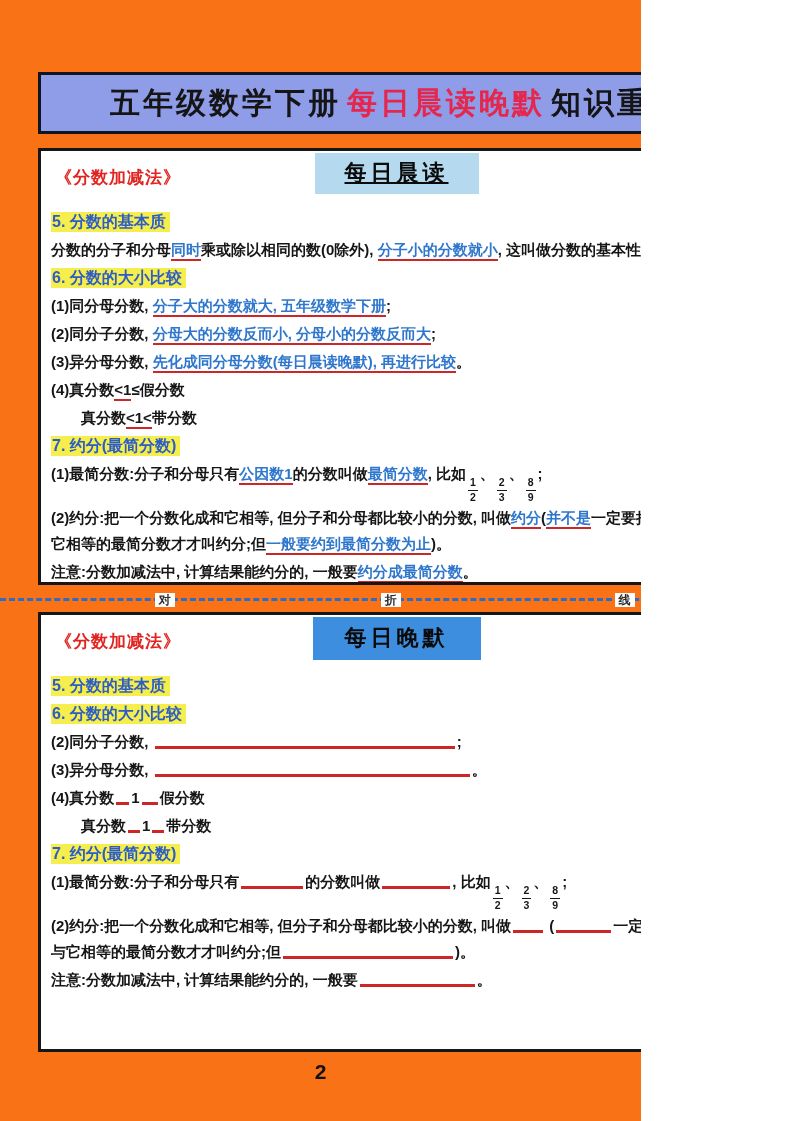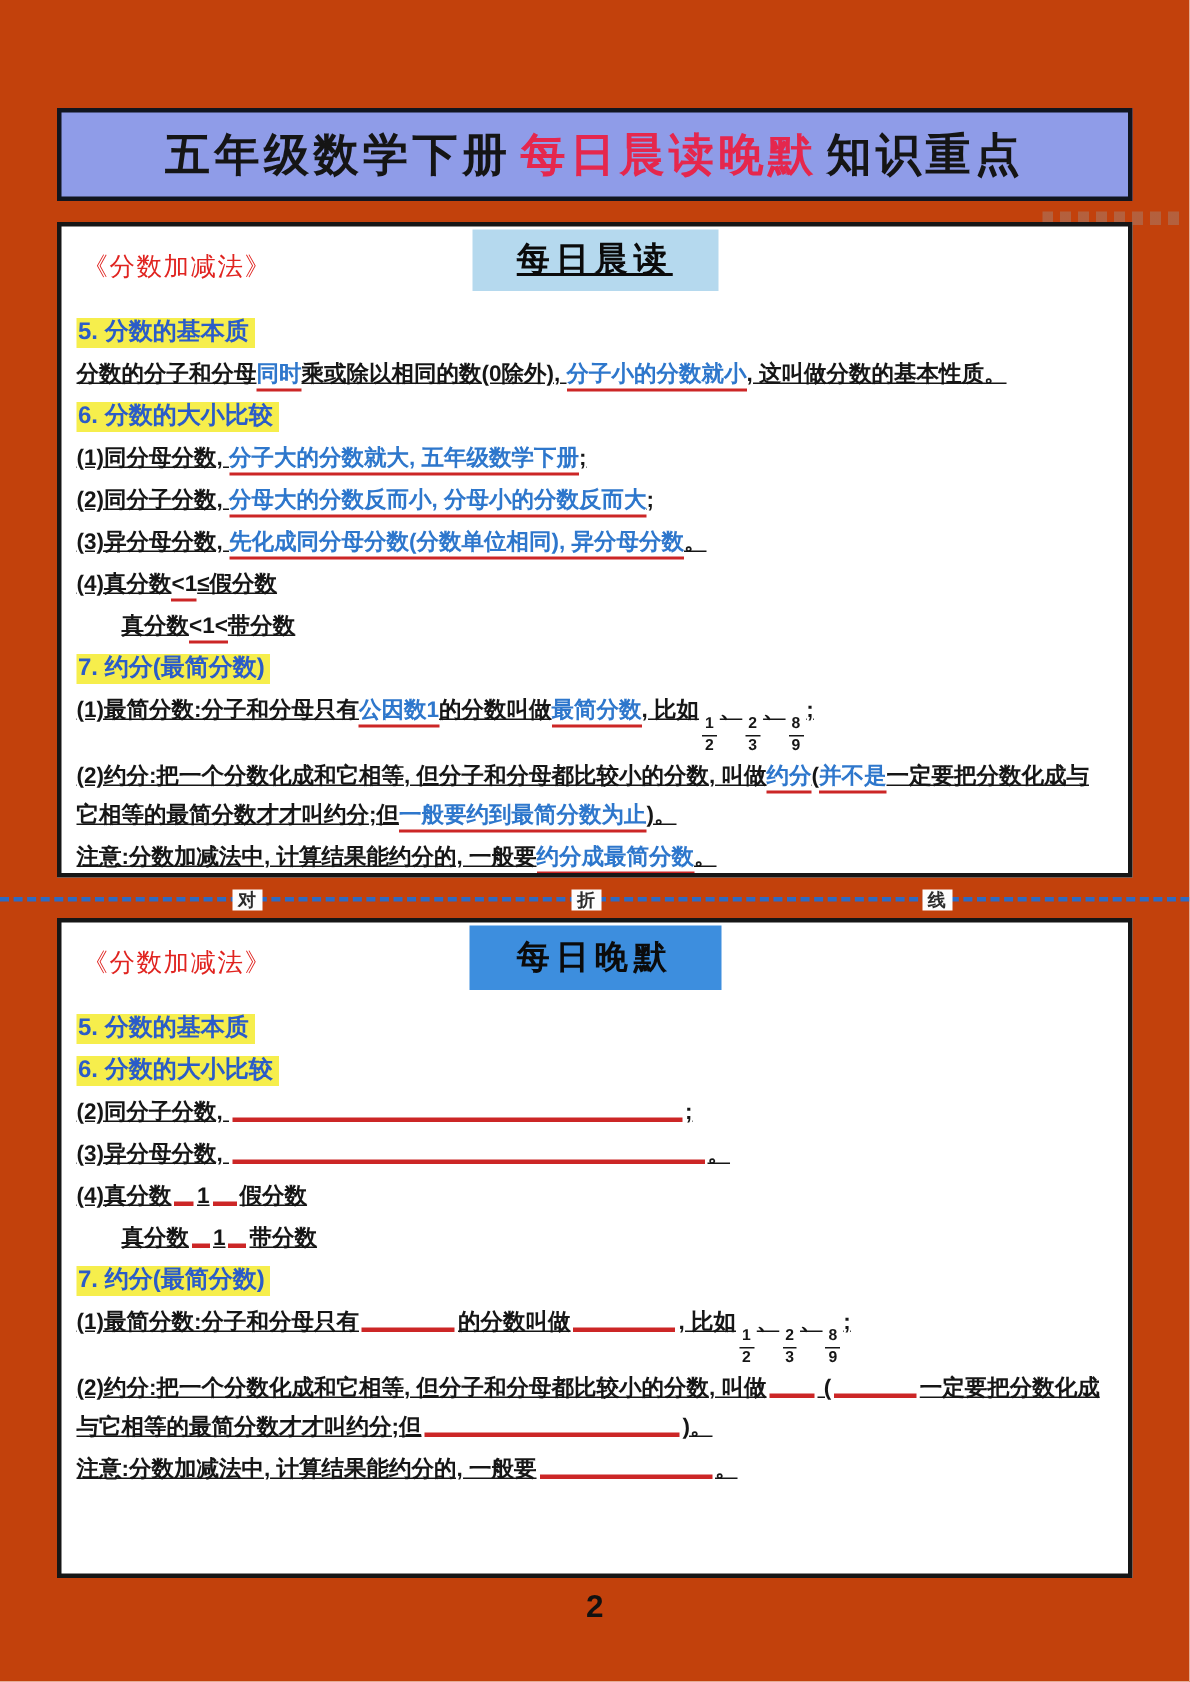--- a/index.html
+++ b/index.html
@@ -1,17 +1,17 @@
 <!DOCTYPE html>
 <html style="--header-bg: #8f9ce8; --title-accent: #e5274d; --tag-red: #e02420; --morning-banner-bg: #b5d9ee; --evening-banner-bg: #3d8ede; --heading-text: #2b5cc8; --heading-highlight: #f6ee4c; --key-blue: #2e77cc; --underline-red: #cc2626; --fold-dash-blue: #2d6bc4; --ink: #151515;"><head>
 <meta charset="utf-8">
 <style>
   html,body{margin:0;padding:0;background:#ffffff;}
   .page{
-    position:relative;width:793px;height:1121px;background:#c2410c;
+    position:relative;width:641px;height:1121px;background:#f97316;
     font-family:"Liberation Sans","DejaVu Sans",sans-serif;
     color:var(--ink,#151515);overflow:hidden;
   }
   
   .header-box{
     position:absolute;left:38px;top:72px;width:717px;height:62px;
     background:var(--header-bg,#8f9ce8);
     border:3px solid #11151f;box-sizing:border-box;
     display:flex;align-items:center;justify-content:center;
     font-size:30px;font-weight:bold;letter-spacing:3px;white-space:nowrap;
@@ -24,37 +24,37 @@
   
   .box{
     position:absolute;left:38px;width:717px;box-sizing:border-box;
     background:#fff;border:3px solid #161616;overflow:hidden;
   }
   .box.morning{top:148px;height:437px;}
   .box.evening{top:612px;height:440px;}
   .box-head{position:relative;height:46px;}
   .tag{
     position:absolute;left:14px;top:13px;
-    color:var(--tag-red,#e02420);font-weight:normal;font-size:17px;letter-spacing:1px;
+    color:var(--tag-red,#e02420);font-weight:bold;font-size:17px;letter-spacing:1px;
   }
   .banner{
     display:block;margin:2px auto 0;width:fit-content;
     font-size:22px;font-weight:bold;letter-spacing:4px;color:#0b0b0b;
   }
   .banner-morning{background:var(--morning-banner-bg,#b5d9ee);padding:5px 30px 6px;text-decoration:underline;}
   .banner-evening{background:var(--evening-banner-bg,#3d8ede);padding:6px 32px 7px;}
   
   .content{padding:10px 12px 0 10px;font-size:15px;font-weight:bold;line-height:26px;}
   .line{margin:0 0 2px 0;}
   .line.indent{padding-left:30px;}
   .hl{
     background:var(--heading-highlight,#f6ee4c);color:var(--heading-text,#2b5cc8);
     font-size:16px;padding:1px 4px 2px 1px;
   }
-  .p{color:#161616;text-decoration:underline;}
+  .p{color:#161616;}
   .k{
     color:var(--key-blue,#2e77cc);
     border-bottom:2px solid var(--underline-red,#cc2626);padding-bottom:1px;
   }
   .mark{color:#161616;border-bottom:2px solid var(--underline-red,#cc2626);padding-bottom:1px;}
   .blank{
     display:inline-block;height:3px;background:var(--underline-red,#cc2626);
     vertical-align:-2px;margin:0 2px;
   }
   .frac{
@@ -96,21 +96,21 @@
     <div class="box-head">
       <span class="tag">《分数加减法》</span>
       <span class="banner banner-morning">每日晨读</span>
     </div>
     <div class="content" id="morning-lines">
         <div class="line"><span class="hl">5. 分数的基本质</span></div>
         <div class="line"><span class="p">分数的分子和分母</span><span class="k">同时</span><span class="p">乘或除以相同的数(0除外), </span><span class="k">分子小的分数就小</span><span class="p">, 这叫做分数的基本性质。</span></div>
         <div class="line"><span class="hl">6. 分数的大小比较</span></div>
         <div class="line"><span class="p">(1)同分母分数, </span><span class="k">分子大的分数就大, 五年级数学下册</span><span class="p">;</span></div>
         <div class="line"><span class="p">(2)同分子分数, </span><span class="k">分母大的分数反而小, 分母小的分数反而大</span><span class="p">;</span></div>
-        <div class="line"><span class="p">(3)异分母分数, </span><span class="k">先化成同分母分数(分数单位相同), 异分母分数</span><span class="p">。</span></div>
+        <div class="line"><span class="p">(3)异分母分数, </span><span class="k">先化成同分母分数(每日晨读晚默), 再进行比较</span><span class="p">。</span></div>
         <div class="line"><span class="p">(4)真分数</span><span class="mark">&lt;1</span><span class="p">≤假分数</span></div>
         <div class="line indent"><span class="p">真分数</span><span class="mark">&lt;1&lt;</span><span class="p">带分数</span></div>
         <div class="line"><span class="hl">7. 约分(最简分数)</span></div>
         <div class="line"><span class="p">(1)最简分数:分子和分母只有</span><span class="k">公因数1</span><span class="p">的分数叫做</span><span class="k">最简分数</span><span class="p">, 比如</span><span class="frac">
             <span class="num">1</span>
             <span class="den">2</span>
           </span><span class="p">、</span><span class="frac">
             <span class="num">2</span>
             <span class="den">3</span>
           </span><span class="p">、</span><span class="frac">

